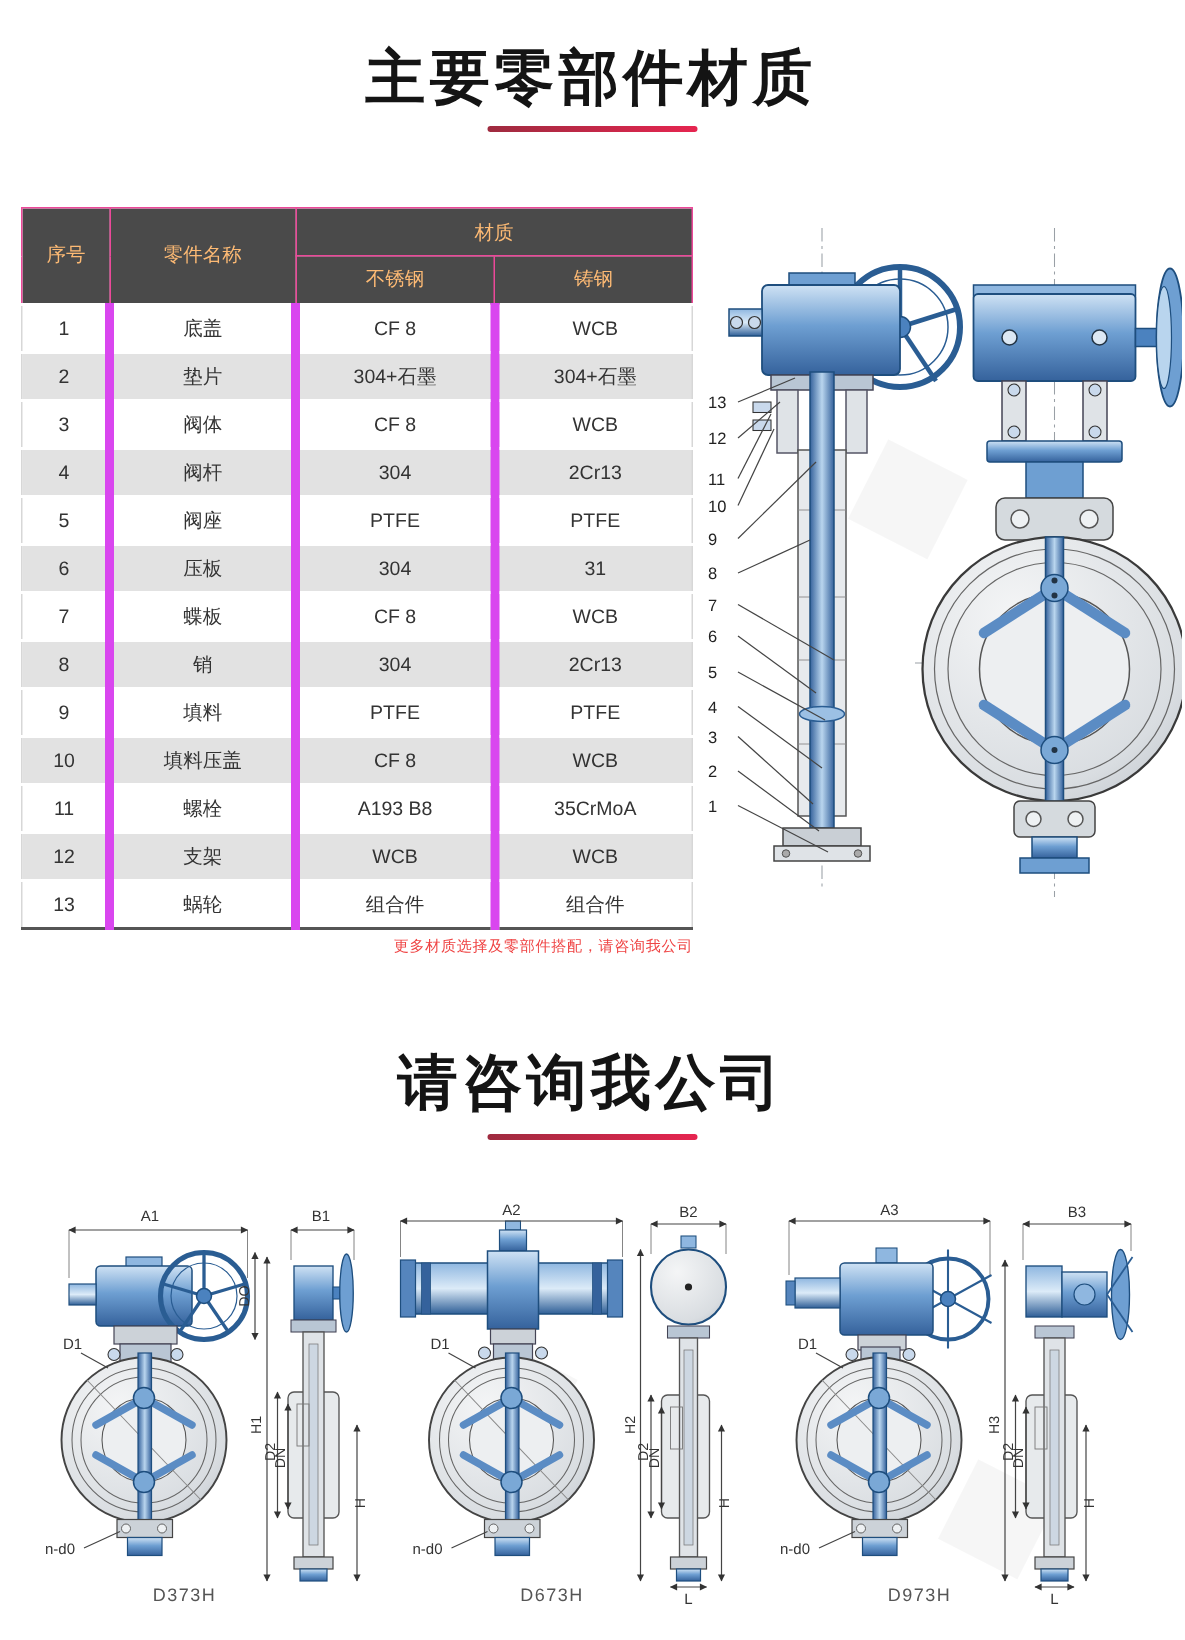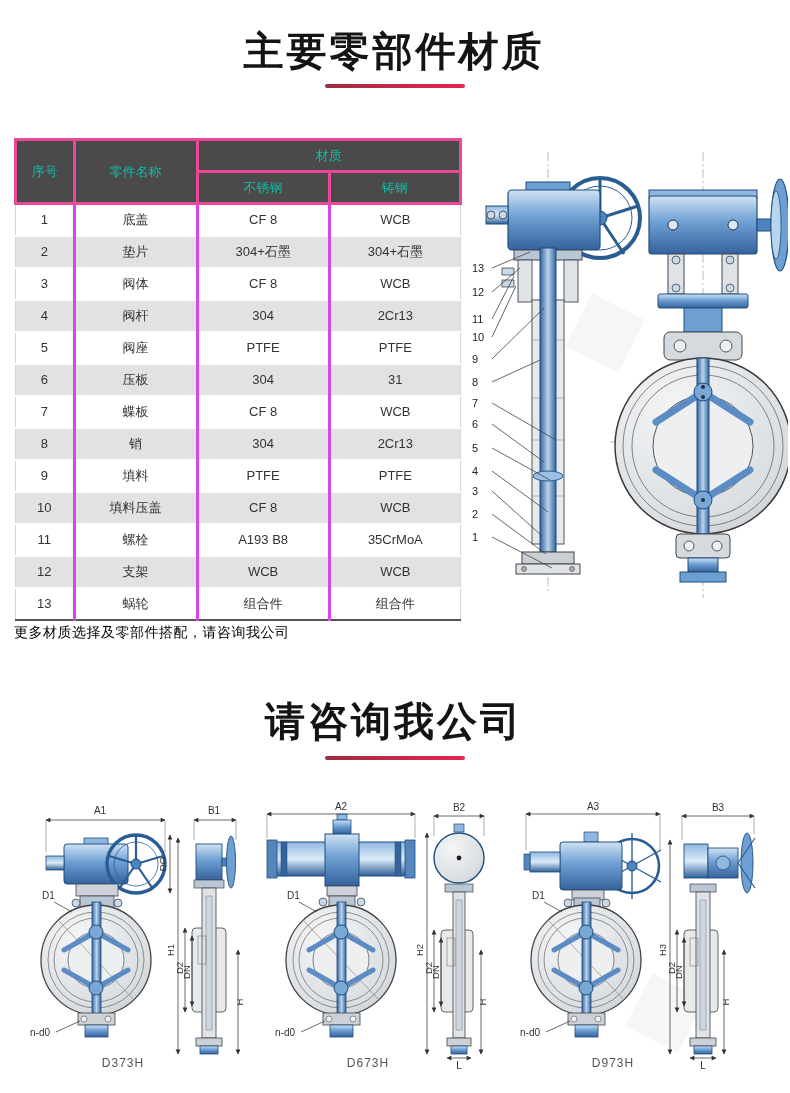--- a/index.html
+++ b/index.html
@@ -6,27 +6,27 @@
   html,body{width:790px;height:1093px}
   body{position:relative;background:#fff;font-family:"Liberation Sans","DejaVu Sans",sans-serif;overflow:hidden;color:#222}
   .section-title{position:absolute;left:0;width:788px;text-align:center;font-size:40px;font-weight:700;color:#141414;letter-spacing:3px}
   .red-line{position:absolute;left:50%;transform:translateX(-50%);width:140px;height:4px;border-radius:2px;background:linear-gradient(90deg,#9e2b3f,#e62550)}
   #title1{top:24px}
   #line1{top:84px}
   #title2{top:694px}
   #line2{top:756px}
 
   #materials-table{position:absolute;left:14px;top:138px;width:448px;border-collapse:collapse;font-size:13px;color:#333;text-align:center;border-bottom:2px solid #555}
-  #materials-table th{background:#4a4a4a;color:#14b8a6;font-weight:500;border:3px solid #ec4899;height:32px;font-size:13px}
-  #materials-table td{height:32px;border-left:3px solid #d946ef;border-right:1px solid #b0b0b0;border-top:2px solid #fff}
+  #materials-table th{background:#4a4a4a;color:#fdba74;font-weight:500;border:1px solid #ec4899;height:32px;font-size:13px}
+  #materials-table td{height:32px;border-left:6px solid #d946ef;border-right:1px solid #b0b0b0;border-top:2px solid #fff}
   #materials-table td:first-child{border-left:1px solid #d7d7d7}
   #materials-table td:last-child{border-right:1px solid #d7d7d7}
   #materials-table tbody tr:nth-child(even) td{background:#e2e2e2}
 
-  .note{position:absolute;left:14px;top:624px;width:448px;font-size:14px;color:#000000;letter-spacing:.5px}
+  .note{position:absolute;left:14px;top:624px;width:448px;text-align:right;font-size:10px;color:#ef4444;letter-spacing:.5px}
 
   .drawing{position:absolute}
   #assembly-svg{left:458px;top:140px}
   #fig1-svg{left:18px;top:800px}
   #fig2-svg{left:263px;top:800px}
   #fig3-svg{left:508px;top:800px}
 
   svg text{font-family:"Liberation Sans","DejaVu Sans",sans-serif}
   .dim{font-size:10px;fill:#333}
   .dimsmall{font-size:9.5px;fill:#333}

